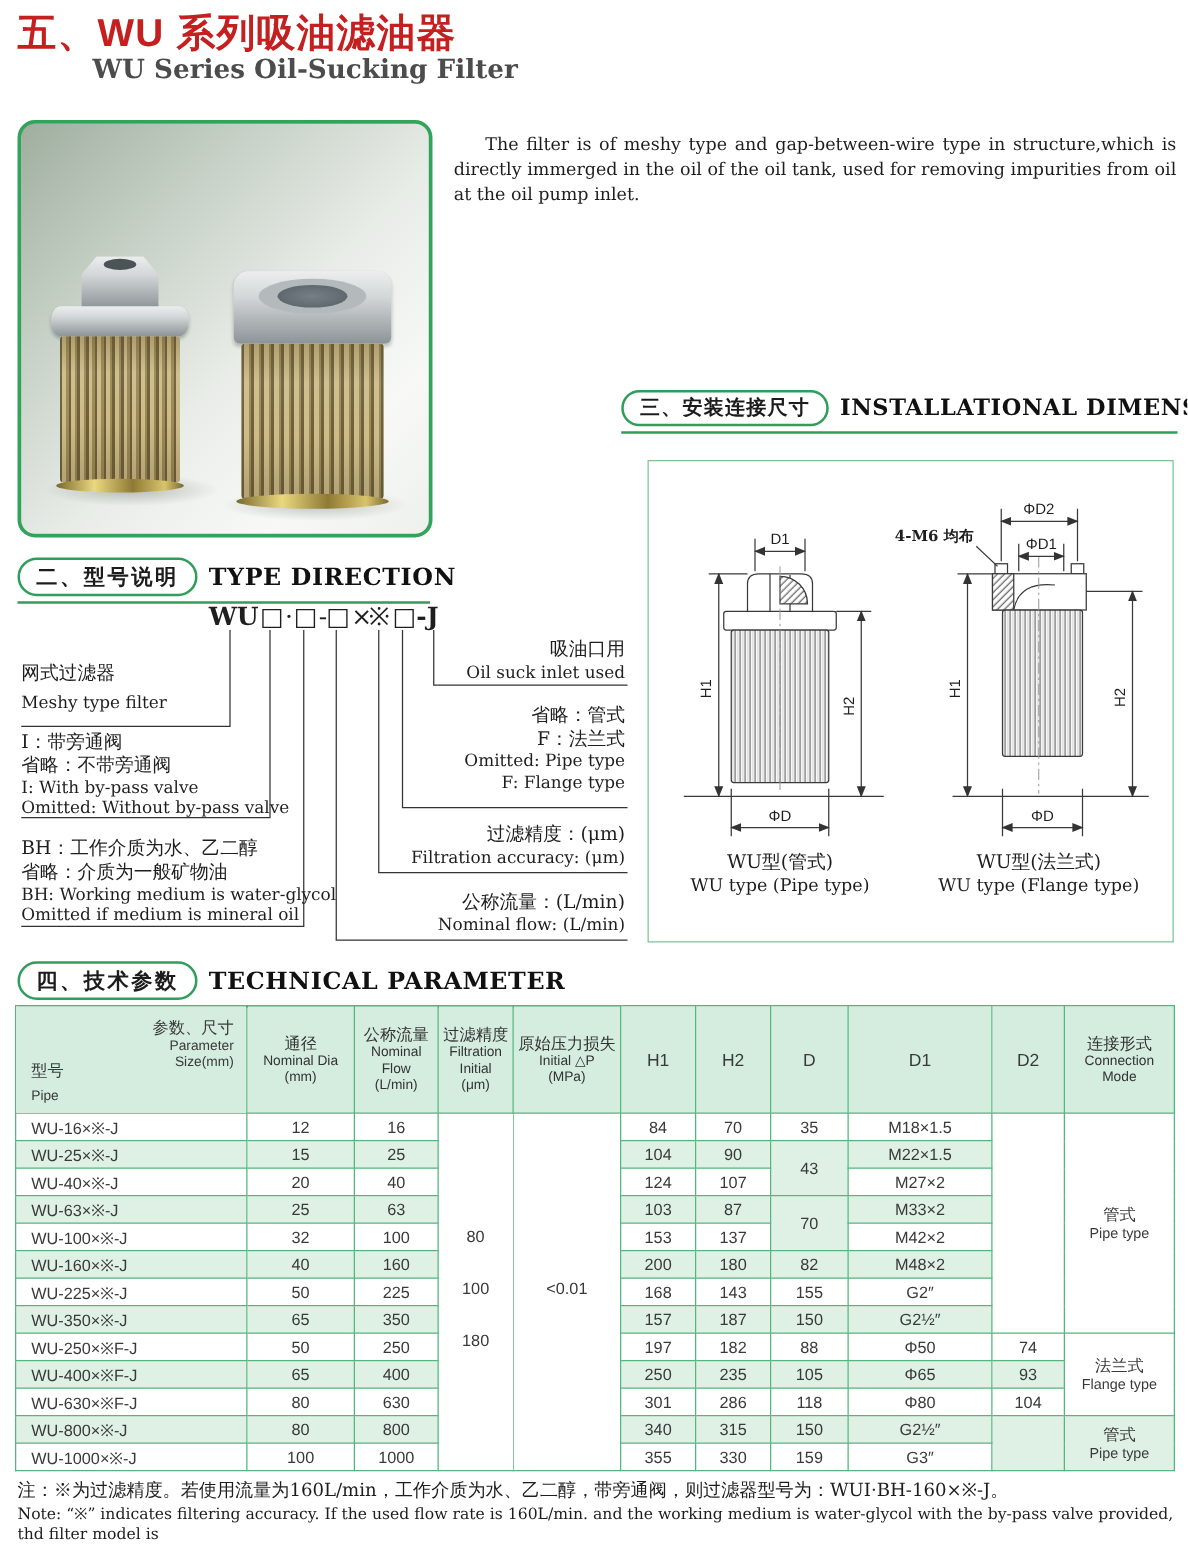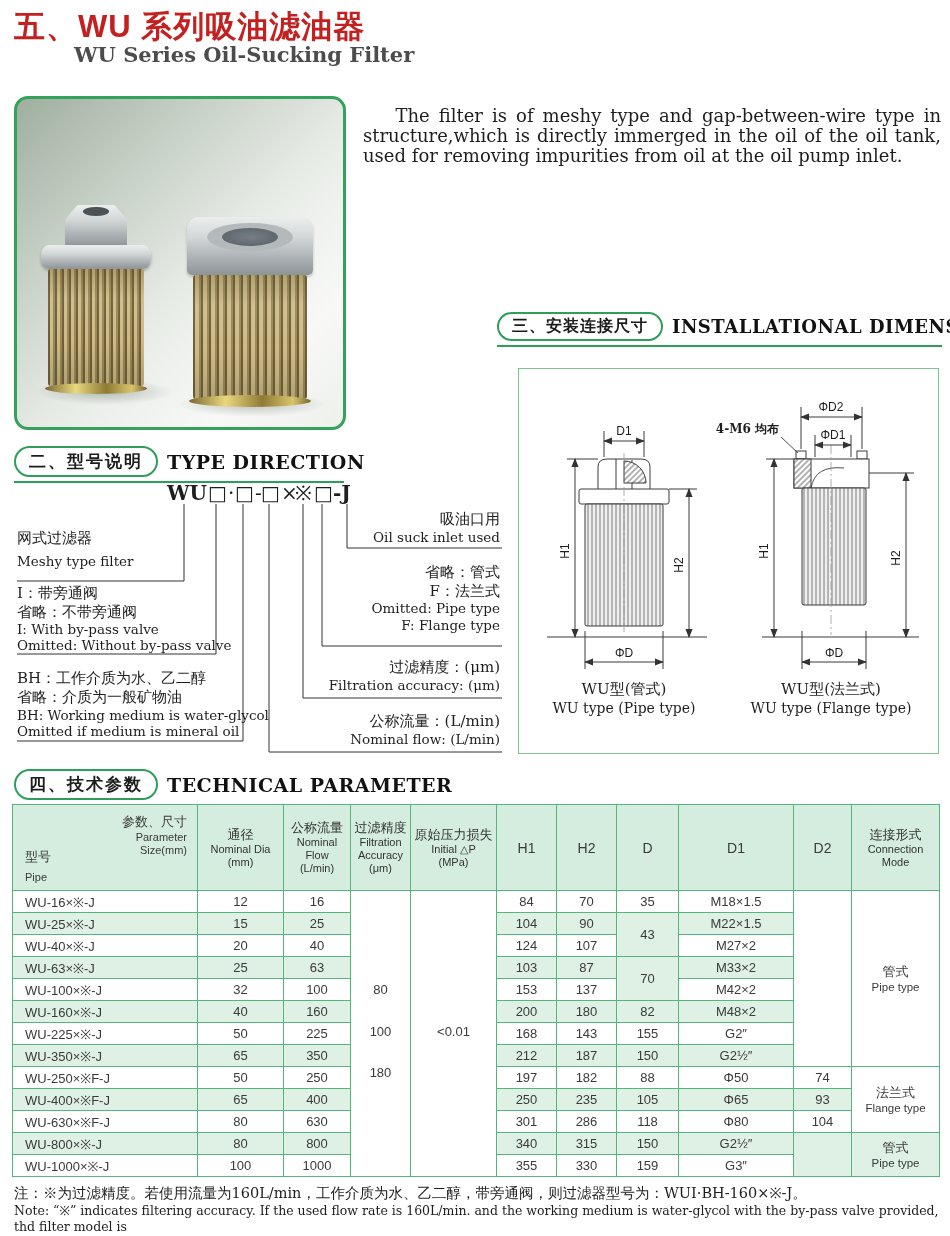--- a/index.html
+++ b/index.html
@@ -31,21 +31,21 @@
       linear-gradient(180deg,rgba(90,75,40,.25),rgba(255,255,255,.06) 25%,rgba(255,255,255,0) 60%,rgba(70,58,30,.18) 95%),
       repeating-linear-gradient(90deg,#6e5f39 0 2px,#cdbc8a 2px 6px,#9c8953 6px 8px);}
   .metal{background:linear-gradient(180deg,#eceeee 0%,#d3d7d8 35%,#a2a8ab 80%,#8d9497 100%);}
   .rim{border-radius:50%;background:linear-gradient(90deg,#7a682f,#ead87f 30%,#8f7a35 60%,#d8c46d 85%,#7a682f);}
 
   
   .sec-intro{position:absolute;left:363px;top:98px;width:578px;}
   .sec-intro .sec-head{width:352px;}
   .intro-zh{margin:16px 0 0 0;font-family:"DejaVu Serif",serif;font-size:16px;line-height:25px;
             text-align:justify;text-indent:2em;letter-spacing:1.5px;color:#1e1e1e;}
-  .intro-en{margin:8px 0 0 0;font-family:"DejaVu Serif",serif;font-size:18px;line-height:20px;
+  .intro-en{margin:8px 0 0 0;font-family:"DejaVu Serif",serif;font-size:14px;line-height:20px;
             text-align:justify;text-indent:1.8em;color:#1e1e1e;}
 
   
   .sec-install{position:absolute;left:497px;top:312px;width:445px;}
   .sec-install .sec-head{width:445px;}
   .sec-install .pill{font-size:16px;letter-spacing:1px;text-align:right;}
   .sec-install .sec-en{font-size:18px;}
   .draw-box{position:absolute;left:518px;top:368px;width:421px;height:386px;border:1px solid #7cc493;
             background:#fff;box-sizing:border-box;}
 
@@ -322,21 +322,21 @@
         </th>
         <th>
           <div class="hz">公称流量</div>
           <div class="he">Nominal</div>
           <div class="he">Flow</div>
           <div class="he">(L/min)</div>
         </th>
         <th>
           <div class="hz">过滤精度</div>
           <div class="he">Filtration</div>
-          <div class="he">Accuracy</div>
+          <div class="he">Initial</div>
           <div class="he">(μm)</div>
         </th>
         <th>
           <div class="hz">原始压力损失</div>
           <div class="he">Initial △P</div>
           <div class="he">(MPa)</div>
         </th>
         <th class="dimh">H1</th>
         <th class="dimh">H2</th>
         <th class="dimh">D</th>
@@ -421,21 +421,21 @@
         <td>225</td>
         <td>168</td>
         <td>143</td>
         <td>155</td>
         <td>G2″</td>
       </tr>
       <tr>
         <td class="t">WU-350×※-J</td>
         <td>65</td>
         <td>350</td>
-        <td>212</td>
+        <td>157</td>
         <td>187</td>
         <td>150</td>
         <td>G2½″</td>
       </tr>
       <tr>
         <td class="t">WU-250×※F-J</td>
         <td>50</td>
         <td>250</td>
         <td>197</td>
         <td>182</td>

